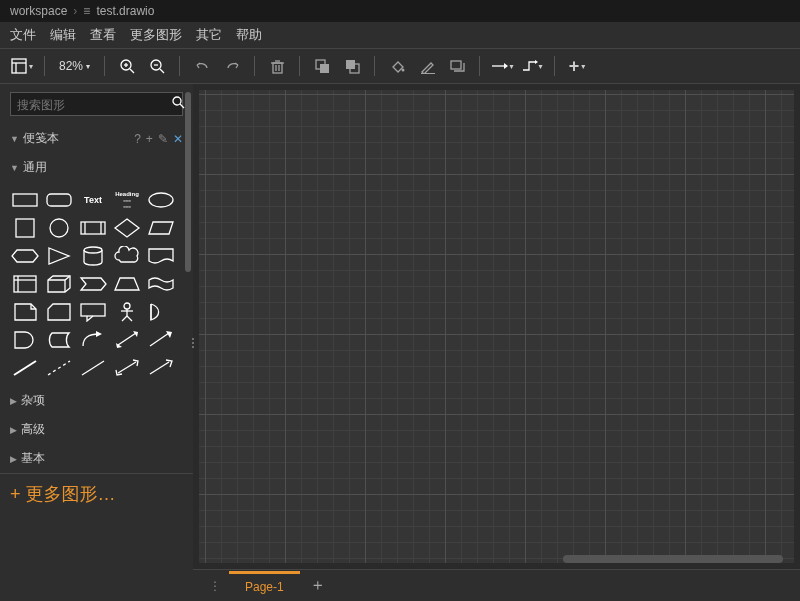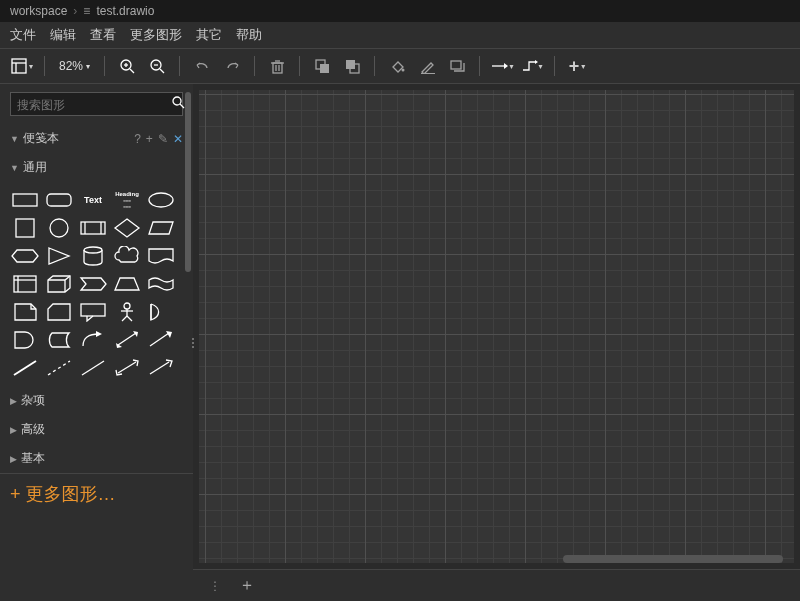--- a/index.html
+++ b/index.html
@@ -448,16 +448,17 @@
   <div class="canvas-area">
     <div class="splitter-handle">
       <div class="dot"></div>
         <div class="dot"></div>
         <div class="dot"></div>
     </div>
     <div class="canvas"></div>
     <div class="canvas-hscroll"></div>
     <div class="tabs-row">
       <span class="dots">⋮</span>
+      <span class="page-tab">Page-1</span>
       <span class="add-tab">＋</span>
     </div>
   </div>
 </div>
 
 </body></html>

